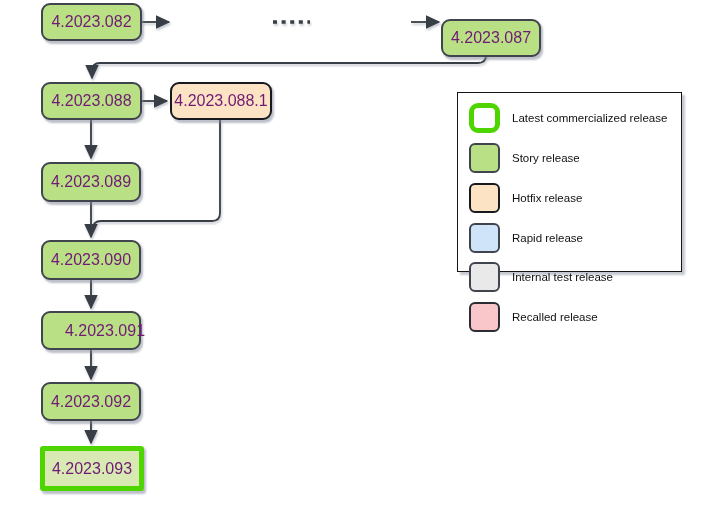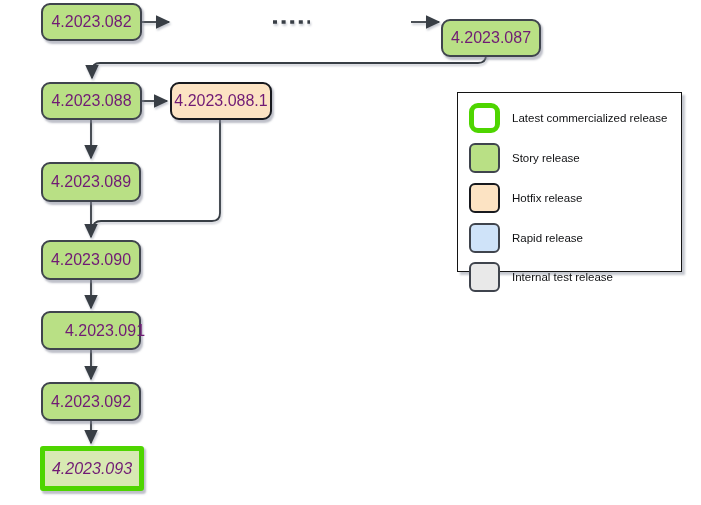--- a/index.html
+++ b/index.html
@@ -6,21 +6,21 @@
   #canvas{position:relative;width:701px;height:505px;background:#ffffff;overflow:hidden;
           font-family:"Liberation Sans", sans-serif;}
   #wires{position:absolute;left:0;top:0;width:701px;height:505px;
          filter:drop-shadow(1.5px 2px 1px rgba(125,130,148,.45));}
   .node{position:absolute;box-sizing:border-box;background:#b9e085;
         border:2px solid #3f444d;border-radius:9px;
         display:flex;align-items:center;justify-content:center;
         font-size:16px;color:#701a75;
         box-shadow:2px 2.5px 2px rgba(125,130,148,.5);}
   .node.hotfix{background:#fce3c3;border-color:#17191e;text-align:right;}
-  .node.latest{background:#d8e9b3;border:5px solid #4ed500;border-radius:3px;font-style:italic;}
+  .node.latest{background:#d8e9b3;border:5px solid #4ed500;border-radius:3px;}
   .legend{position:absolute;left:457px;top:92px;width:225px;height:180px;
           box-sizing:border-box;background:#ffffff;border:1.6px solid #141414;
           box-shadow:3px 3px 2px rgba(125,130,148,.45);}
   .legend-item{position:absolute;left:11px;display:flex;align-items:center;height:30px;}
   .swatch{box-sizing:border-box;width:31px;height:30px;border-radius:6px;
           border:2px solid #3f444d;flex:0 0 auto;}
   .swatch.latest{background:#ffffff;border:5px solid #4ed500;border-radius:9px;}
   .swatch.story{background:#b9e085;}
   .swatch.hotfix{background:#fce3c3;border-color:#17191e;}
   .swatch.rapid{background:#cfe3f9;}
@@ -80,15 +80,19 @@
       <span class="legend-label">Hotfix release</span>
     </div>
     <div class="legend-item" style="top:130px;">
       <span class="swatch rapid"></span>
       <span class="legend-label">Rapid release</span>
     </div>
     <div class="legend-item" style="top:169px;">
       <span class="swatch internal"></span>
       <span class="legend-label">Internal test release</span>
     </div>
+    <div class="legend-item" style="top:209px;">
+      <span class="swatch recalled"></span>
+      <span class="legend-label">Recalled release</span>
+    </div>
   </div>
 
 </div>
 
 </body></html>

